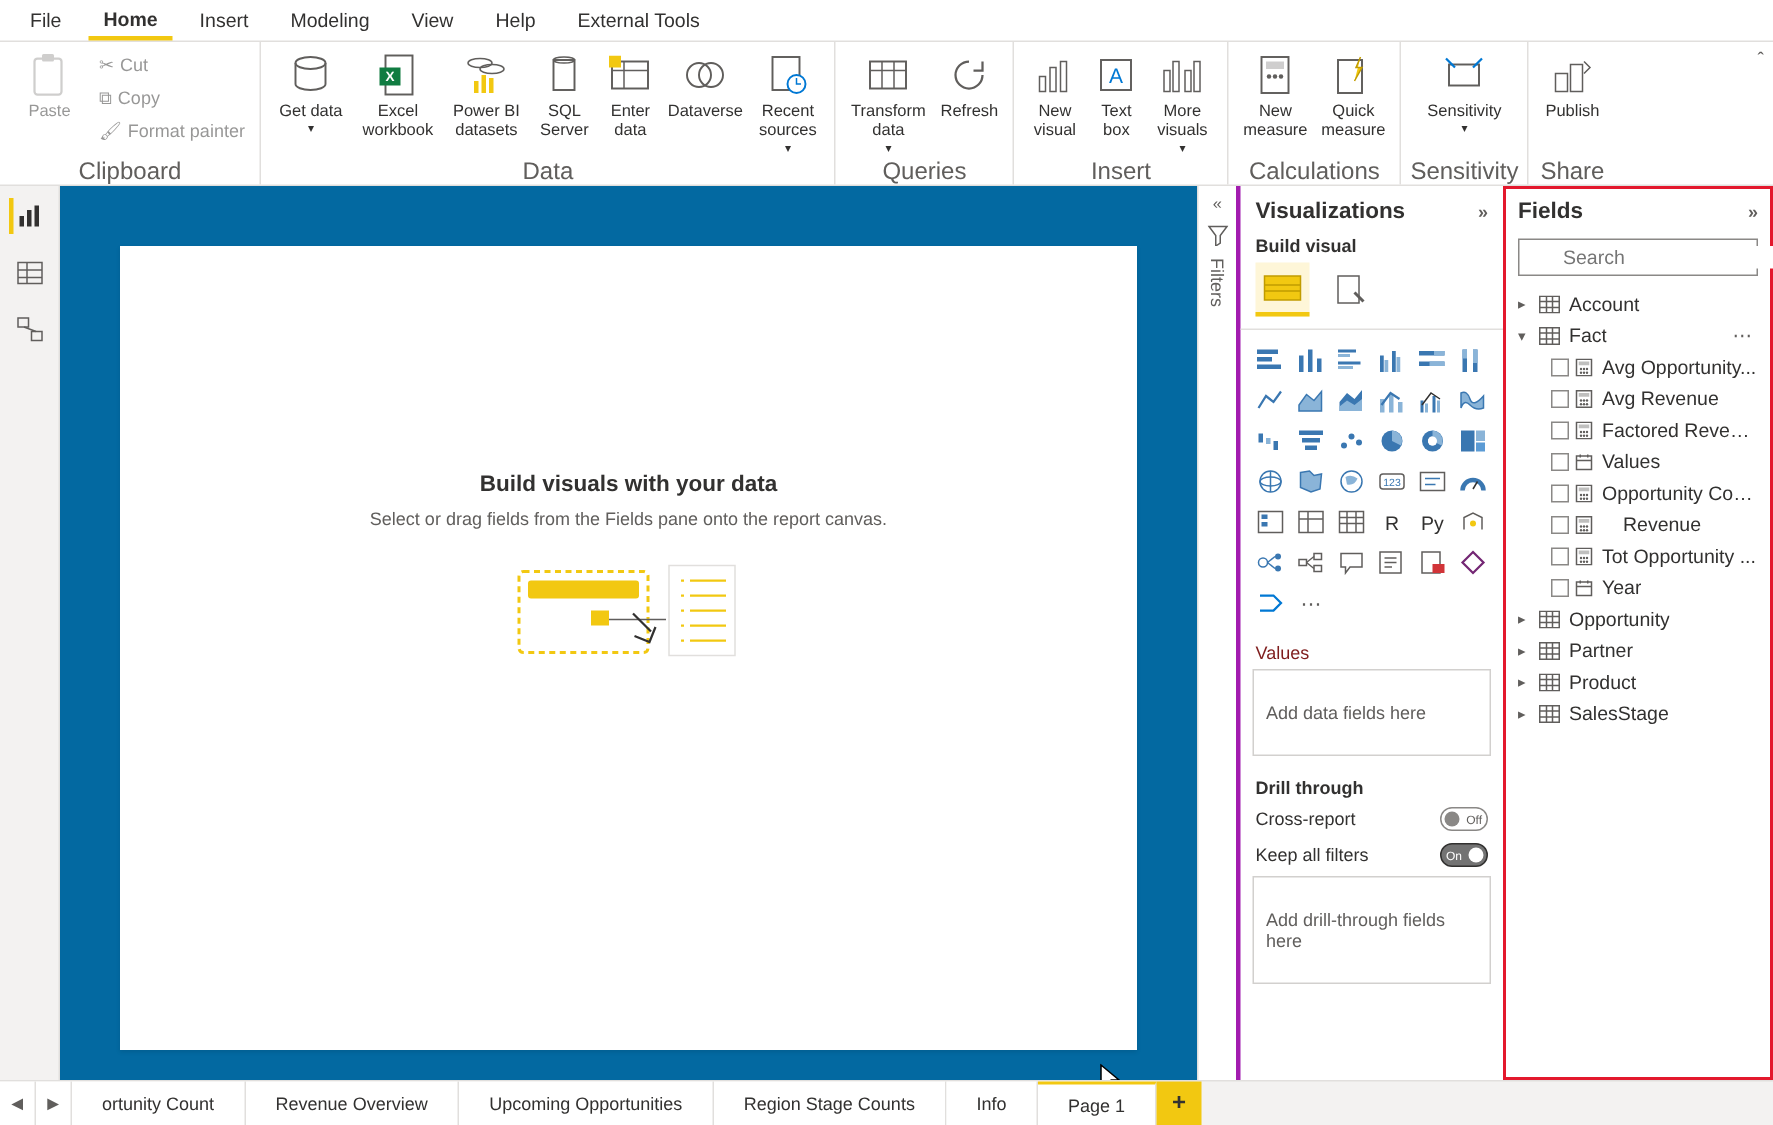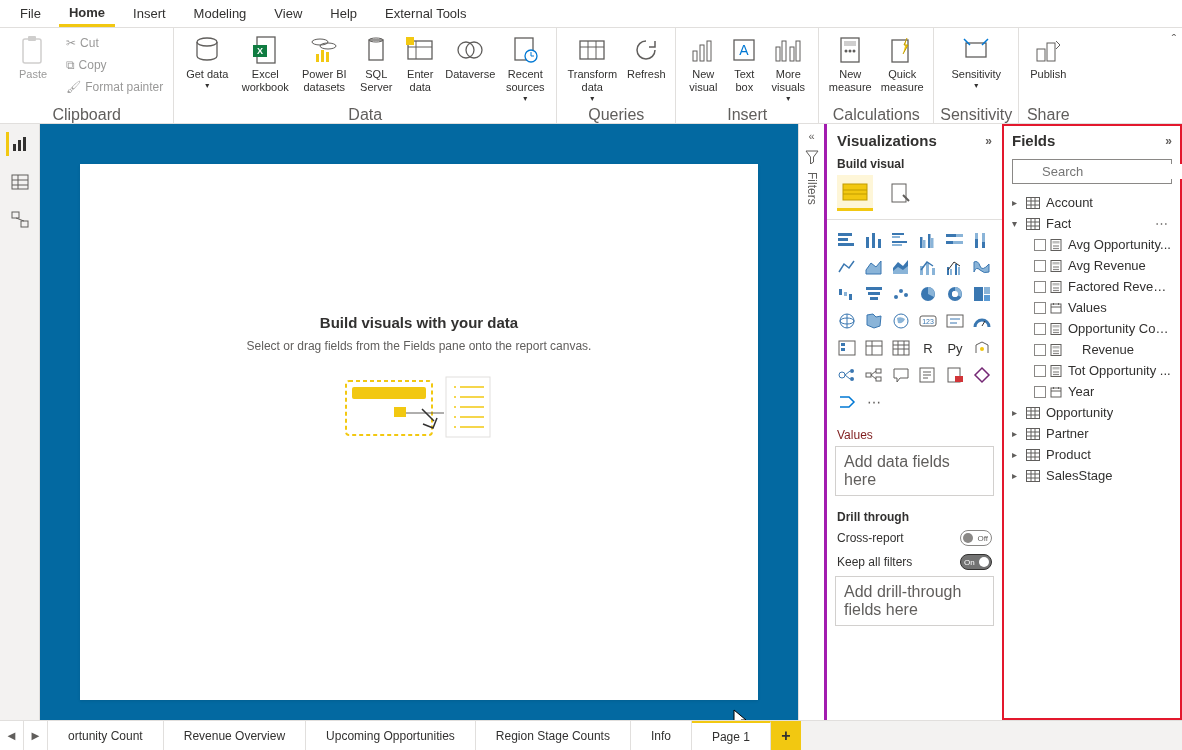--- a/index.html
+++ b/index.html
@@ -38,21 +38,21 @@
 
 .viz-pane { width: 178px; background:#fff; border-left:3px solid #a21caf; display:flex; flex-direction:column; }
 .pane-header { display:flex; align-items:center; justify-content:space-between; padding:8px 10px; font-weight:600; font-size:15px; }
 .pane-sub { font-size:12px; font-weight:600; padding:0 10px 4px; }
 .viz-tabs { display:flex; gap:10px; padding:0 10px 8px; border-bottom:1px solid #e1dfdd; }
 .viz-tab { width:36px; height:36px; display:flex; align-items:center; justify-content:center; cursor:pointer; }
 .viz-tab.active { background:#fef6d8; border-bottom:3px solid #f2c811; }
 .viz-grid { display:grid; grid-template-columns: repeat(6, 24px); gap:3px 3px; padding:8px 8px; }
 .viz-icon { width:24px; height:24px; background:#fff; display:flex; align-items:center; justify-content:center; cursor:pointer; }
 .viz-section-title { font-size:12px; color:#7f1d1d; padding:6px 10px 2px; }
-.viz-drop { margin:2px 8px 8px; border:1px solid #d2d0ce; padding:6px 8px; font-size:16px; color:#605e5c; }
+.viz-drop { margin:2px 8px 8px; border:1px solid #d2d0ce; padding:21px 8px; font-size:12px; color:#605e5c; }
 .toggle-row { display:flex; justify-content:space-between; align-items:center; padding:4px 10px; font-size:12px; }
 .toggle { width:32px; height:16px; border:1px solid #8a8886; border-radius:8px; position:relative; display:flex; align-items:center; font-size:8px; }
 .toggle .knob { width:10px; height:10px; background:#8a8886; border-radius:50%; position:absolute; left:2px; }
 .toggle.on { background:#737373; border-color:#323130; }
 .toggle.on .knob { left:auto; right:2px; background:#fff; }
 .toggle .tlabel { position:absolute; right:3px; font-size:8px; color:#605e5c; }
 .toggle.on .tlabel { left:3px; right:auto; color:#fff; }
 
 .fields-pane { width: 180px; background:#fff; border:2.5px solid #e3182d; display:flex; flex-direction:column; }
 .fields-header { display:flex; align-items:center; justify-content:space-between; padding:6px 8px; font-weight:600; font-size:15px; }

